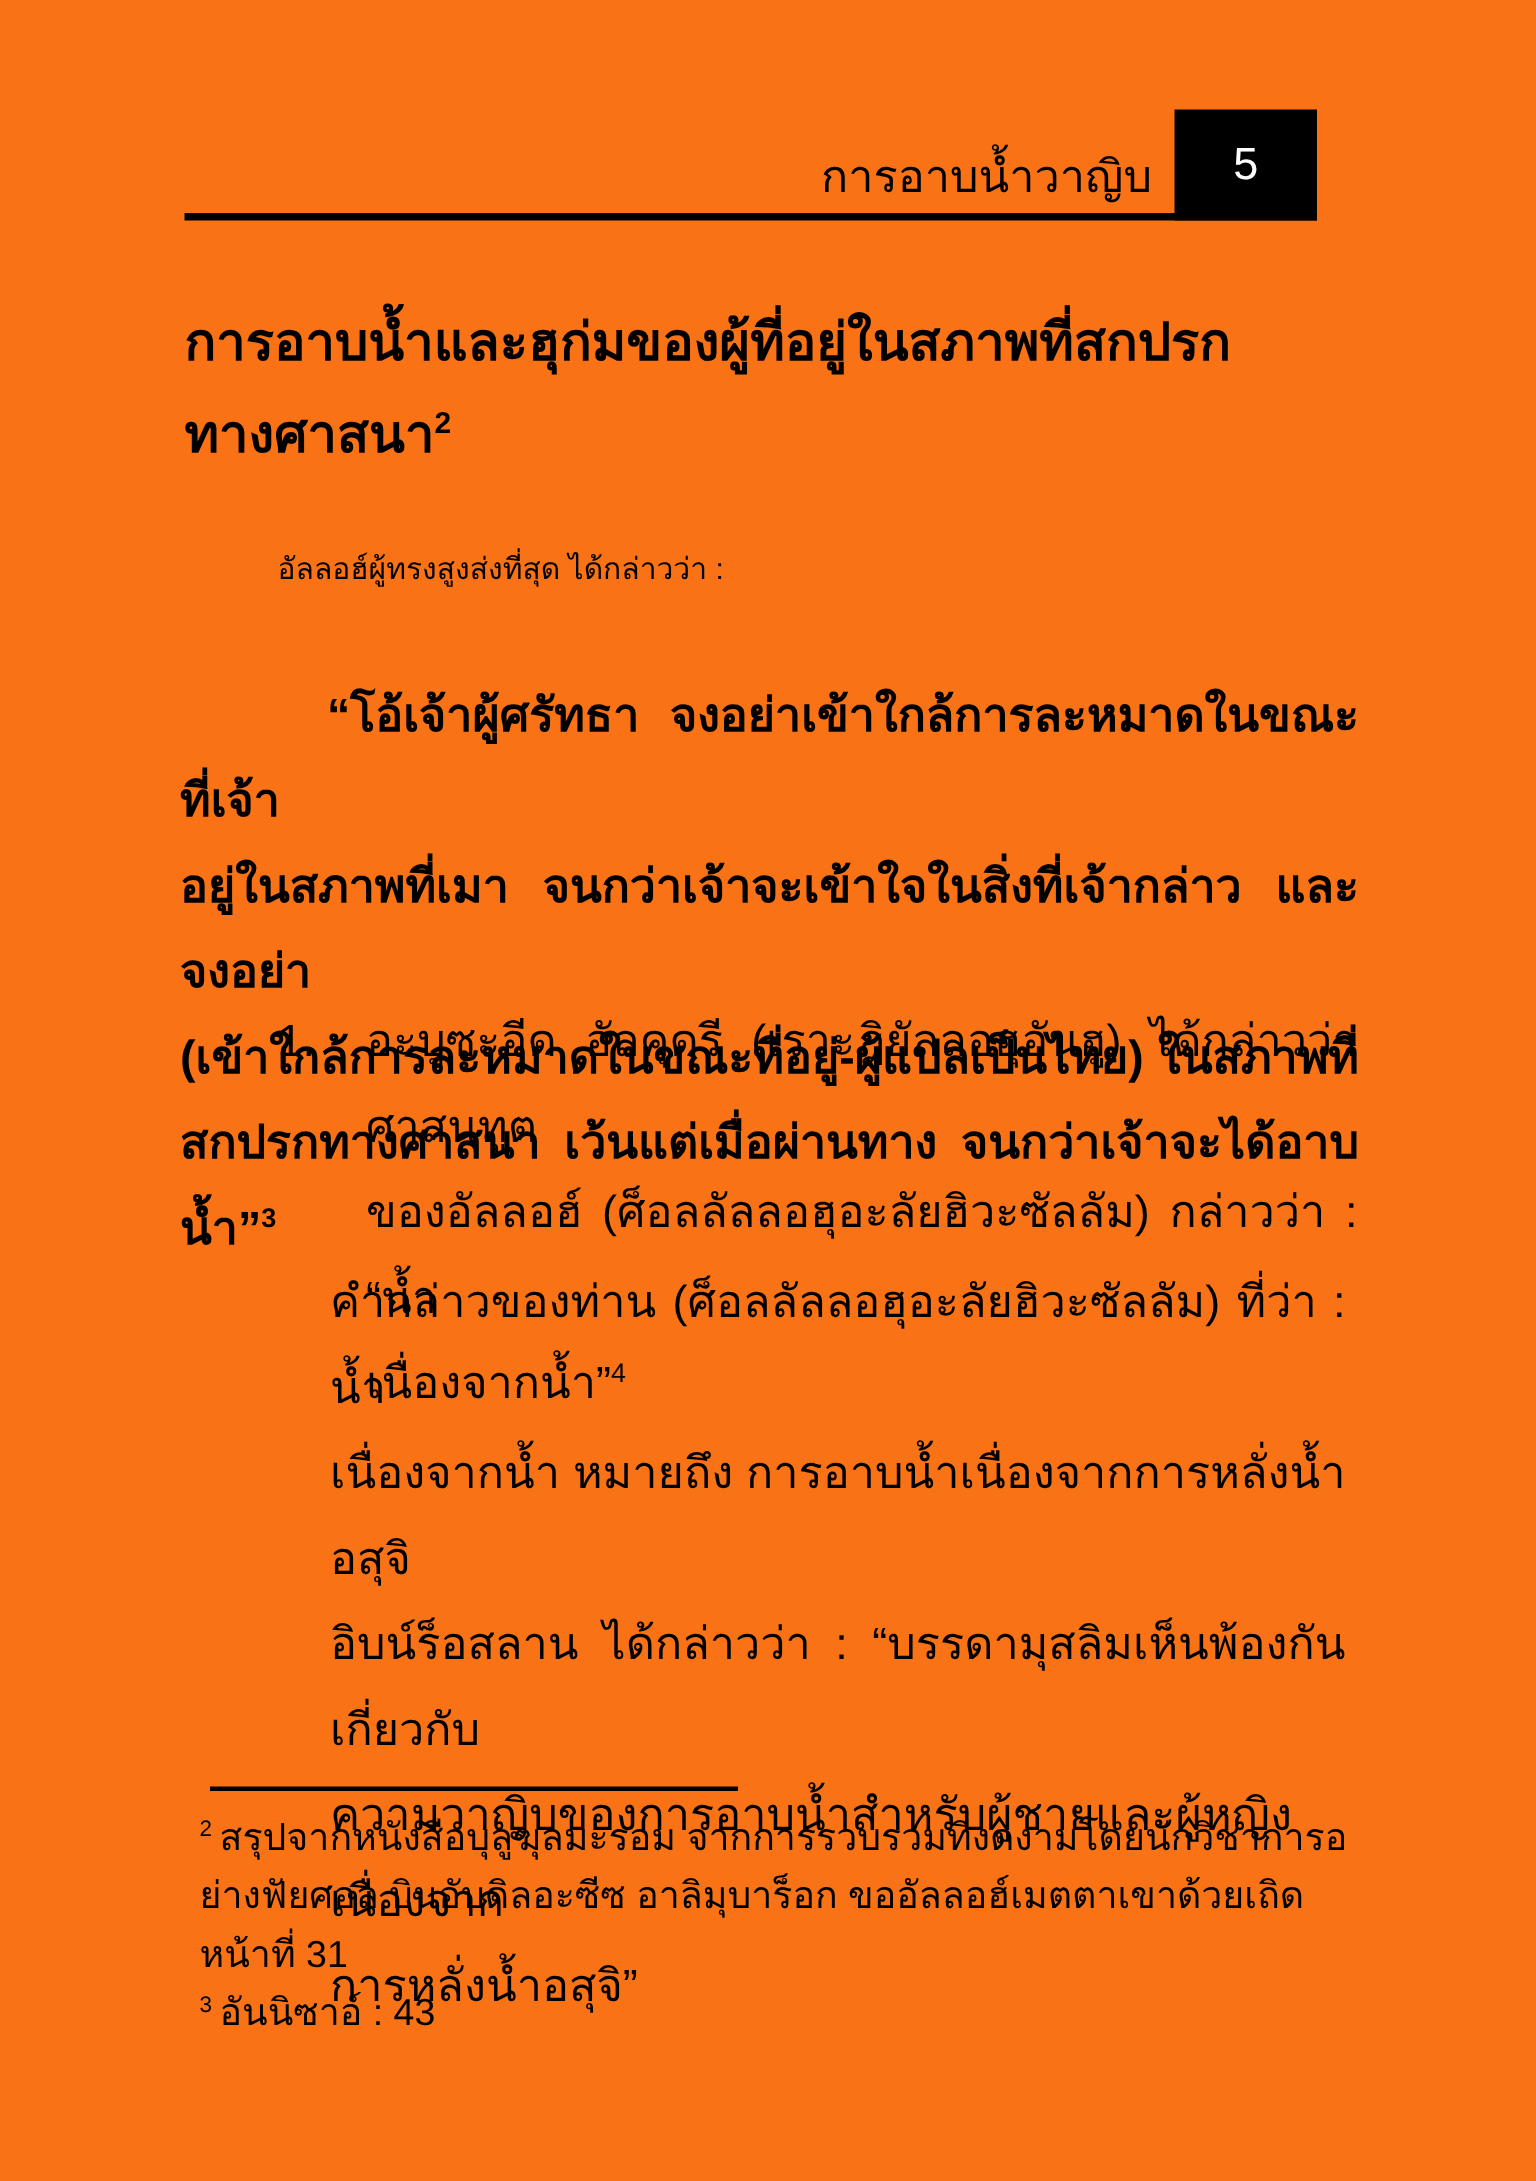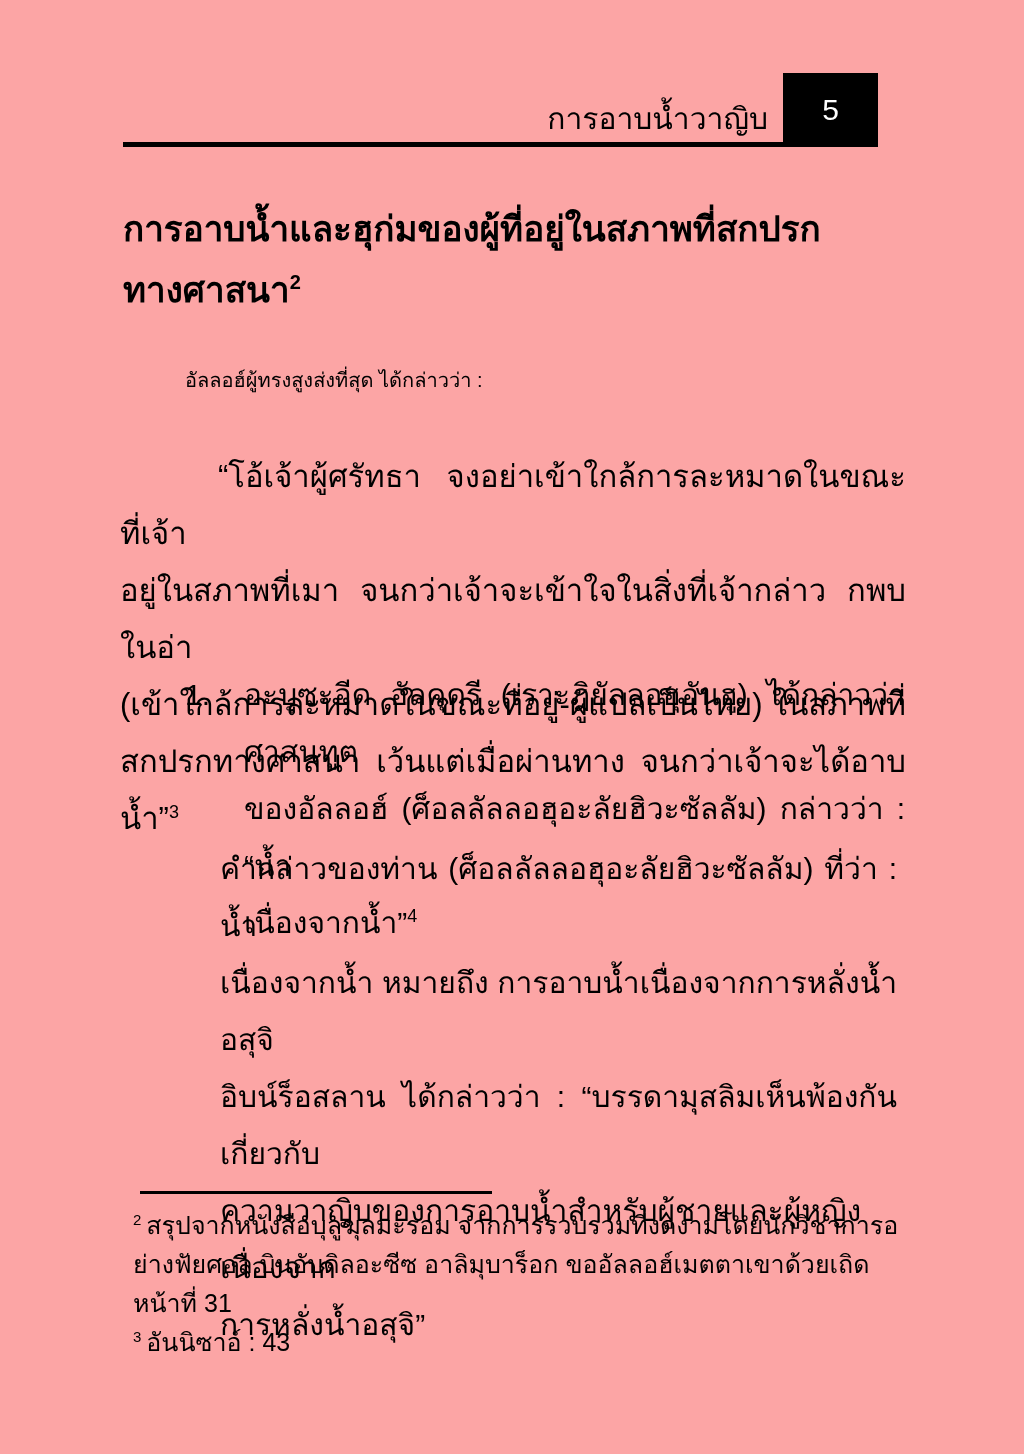--- a/index.html
+++ b/index.html
@@ -1,20 +1,20 @@
 <!DOCTYPE html>
 <html lang="th"><head>
 <meta charset="utf-8">
 <style>
   html, body { margin: 0; padding: 0; background: #ffffff; }
   .page {
     position: relative;
     width: 1024px;
     height: 1454px;
-    background: #fca5a5;
+    background: #f97316;
     color: #000000;
     font-family: "Liberation Sans", "DejaVu Sans", sans-serif;
     overflow: hidden;
   }
 
   
   .header-title {
     position: absolute;
     left: 123px;
     top: 97px;
@@ -67,21 +67,21 @@
     font-size: 20px;
     line-height: 44px;
   }
 
   
   .quote {
     position: absolute;
     left: 120px;
     top: 448px;
     width: 786px;
-    font-weight: normal;
+    font-weight: bold;
     font-size: 31px;
     line-height: 57px;
   }
   .quote .q-line { text-align: justify; text-align-last: justify; }
   .quote .q-first { text-indent: 98px; }
   .quote sup, .body sup { font-size: 18px; vertical-align: super; line-height: 0; }
 
   
   .item1 {
     position: absolute;
@@ -140,21 +140,21 @@
 
   <div class="doc-title">
     <div>การอาบน้ำและฮุก่มของผู้ที่อยู่ในสภาพที่สกปรก</div>
     <div><span>ทางศาสนา</span><sup>2</sup></div>
   </div>
 
   <div class="intro body">อัลลอฮ์ผู้ทรงสูงส่งที่สุด ได้กล่าวว่า :</div>
 
   <div class="quote body">
     <div class="q-line q-first">“โอ้เจ้าผู้ศรัทธา จงอย่าเข้าใกล้การละหมาดในขณะที่เจ้า</div>
-    <div class="q-line">อยู่ในสภาพที่เมา จนกว่าเจ้าจะเข้าใจในสิ่งที่เจ้ากล่าว กพบในอ่า</div>
+    <div class="q-line">อยู่ในสภาพที่เมา จนกว่าเจ้าจะเข้าใจในสิ่งที่เจ้ากล่าว และจงอย่า</div>
     <div class="q-line">(เข้าใกล้การละหมาดในขณะที่อยู่-ผู้แปลเป็นไทย) ในสภาพที่</div>
     <div class="q-line"><span>สกปรกทางศาสนา เว้นแต่เมื่อผ่านทาง จนกว่าเจ้าจะได้อาบน้ำ”</span><sup>3</sup></div>
   </div>
 
   <div class="item1 body">
     <span class="item1-num">1.</span>
     <div class="item1-text">
       <div class="j-line">อะบูซะอีด อัลคุดรี (เราะฎิยัลลอฮุอันฮู) ได้กล่าวว่าศาสนทูต</div>
       <div class="j-line">ของอัลลอฮ์ (ศ็อลลัลลอฮุอะลัยฮิวะซัลลัม) กล่าวว่า : “น้ำ</div>
       <div class="l-line"><span>เนื่องจากน้ำ”</span><sup>4</sup></div>

